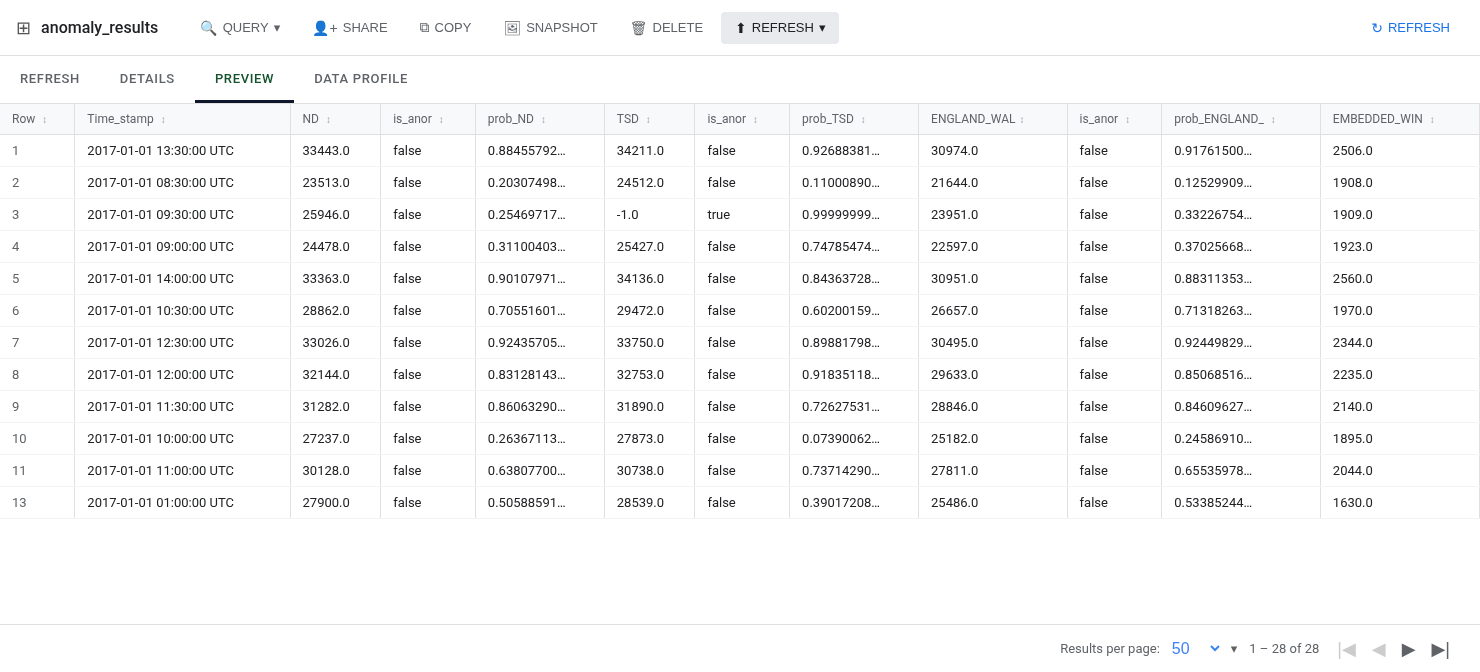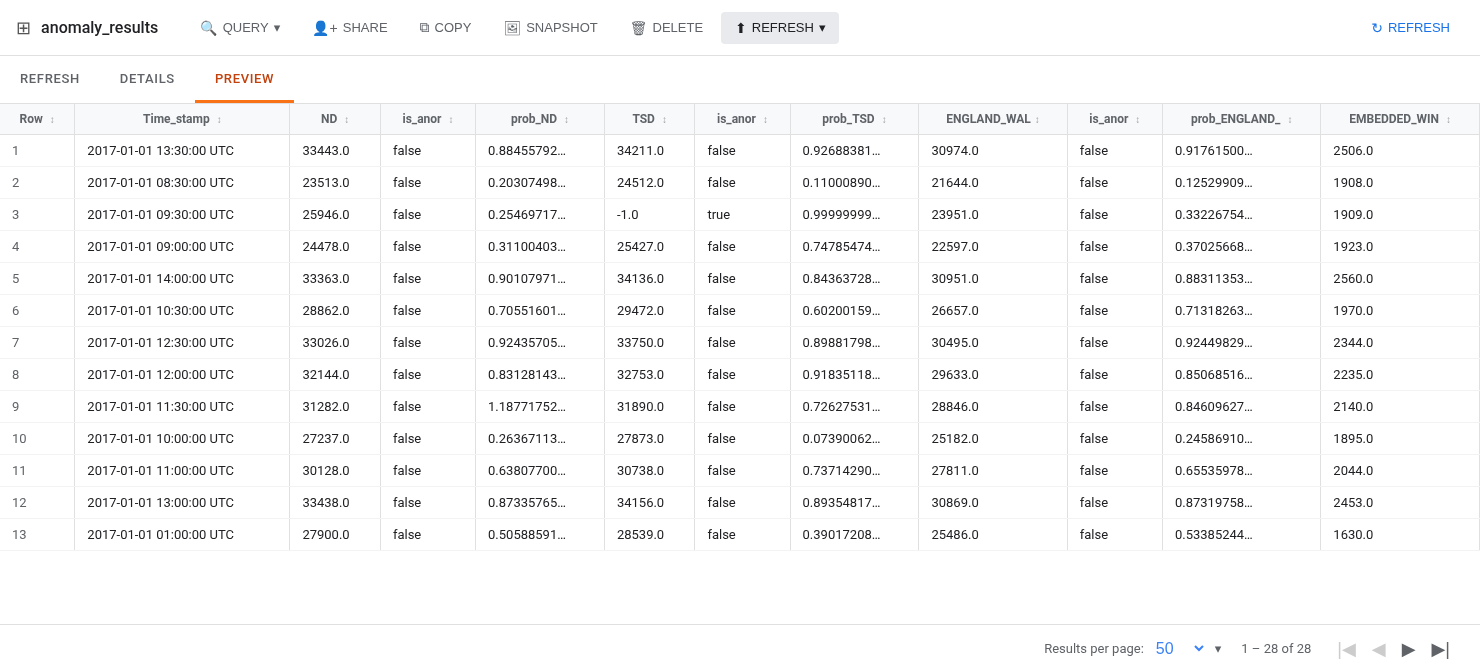--- a/index.html
+++ b/index.html
@@ -35,51 +35,51 @@
     
     #tabs {
       display: flex; align-items: flex-end; height: 48px;
       border-bottom: 1px solid #e0e0e0; padding: 0 0px;
     }
     .tab {
       padding: 14px 20px; font-size: 13px; font-weight: 500;
       color: #5f6368; cursor: pointer; border-bottom: 3px solid transparent;
       white-space: nowrap; letter-spacing: 0.05em;
     }
-    .tab.active { color: #c2410c; border-bottom: 3px solid #f97316; }
+    .tab.active { color: #14532d; border-bottom: 3px solid #0f172a; }
 
     
     #table-wrapper {
       overflow: auto; height: calc(100vh - 56px - 48px - 48px);
     }
     table {
       border-collapse: collapse; width: max-content; min-width: 100%;
     }
     thead tr {
       background: #f8f9fa; border-bottom: 1px solid #e0e0e0;
     }
     th {
-      padding: 8px 12px; text-align: center; font-size: 12px;
-      font-weight: 700; color: #5f6368; border-right: 1px solid #e0e0e0;
+      padding: 8px 12px; text-align: left; font-size: 12px;
+      font-weight: 400; color: #5f6368; border-right: 1px solid #e0e0e0;
       white-space: nowrap; position: relative; user-select: none;
     }
     th .sort-arrow {
       display: inline-block; margin-left: 4px; color: #9aa0a6; font-size: 10px;
     }
     td {
       padding: 8px 12px; border-right: 1px solid #e0e0e0;
       border-bottom: 1px solid #f1f3f4; font-size: 13px;
       white-space: nowrap; color: #202124;
     }
     td:first-child, th:first-child { color: #5f6368; }
 
     
     #footer {
       height: 48px; display: flex; align-items: center; justify-content: flex-end;
-      padding: 0 24px; border-top: 1px solid #e0e0e0; gap: 20px;
+      padding: 0 24px; border-top: 1px solid #e0e0e0; gap: 12px;
       font-size: 13px; color: #5f6368;
     }
     .footer-rpp { display: flex; align-items: center; gap: 8px; }
     .footer-rpp select {
       border: none; background: transparent; font-size: 16px;
       color: #3b82f6; cursor: pointer; padding-right: 8px;
     }
     .footer-nav { display: flex; align-items: center; gap: 4px; }
     .nav-btn {
       border: none; background: transparent; cursor: pointer;
@@ -132,20 +132,21 @@
   <button class="tb-btn refresh-btn">
     <span class="btn-icon">↻</span>
     <span>REFRESH</span>
   </button>
 </div>
 
 <div id="tabs">
   <div class="tab">REFRESH</div>
   <div class="tab">DETAILS</div>
   <div class="tab active">PREVIEW</div>
+  <div class="tab">DATA PROFILE</div>
 </div>
 
 <div id="table-wrapper">
   <table>
     <thead>
       <tr>
         <th>Row <span class="sort-arrow">↕</span></th>
         <th>Time_stamp <span class="sort-arrow">↕</span></th>
         <th>ND <span class="sort-arrow">↕</span></th>
         <th>is_anor <span class="sort-arrow">↕</span></th>
@@ -270,21 +271,21 @@
           <td>29633.0</td>
           <td>false</td>
           <td>0.85068516…</td>
           <td>2235.0</td>
         </tr>
         <tr>
           <td>9</td>
           <td>2017-01-01 11:30:00 UTC</td>
           <td>31282.0</td>
           <td>false</td>
-          <td>1.18771752…</td>
+          <td>0.86063290…</td>
           <td>31890.0</td>
           <td>false</td>
           <td>0.72627531…</td>
           <td>28846.0</td>
           <td>false</td>
           <td>0.84609627…</td>
           <td>2140.0</td>
         </tr>
         <tr>
           <td>10</td>
@@ -306,34 +307,20 @@
           <td>30128.0</td>
           <td>false</td>
           <td>0.63807700…</td>
           <td>30738.0</td>
           <td>false</td>
           <td>0.73714290…</td>
           <td>27811.0</td>
           <td>false</td>
           <td>0.65535978…</td>
           <td>2044.0</td>
-        </tr>
-        <tr>
-          <td>12</td>
-          <td>2017-01-01 13:00:00 UTC</td>
-          <td>33438.0</td>
-          <td>false</td>
-          <td>0.87335765…</td>
-          <td>34156.0</td>
-          <td>false</td>
-          <td>0.89354817…</td>
-          <td>30869.0</td>
-          <td>false</td>
-          <td>0.87319758…</td>
-          <td>2453.0</td>
         </tr>
         <tr>
           <td>13</td>
           <td>2017-01-01 01:00:00 UTC</td>
           <td>27900.0</td>
           <td>false</td>
           <td>0.50588591…</td>
           <td>28539.0</td>
           <td>false</td>
           <td>0.39017208…</td>

